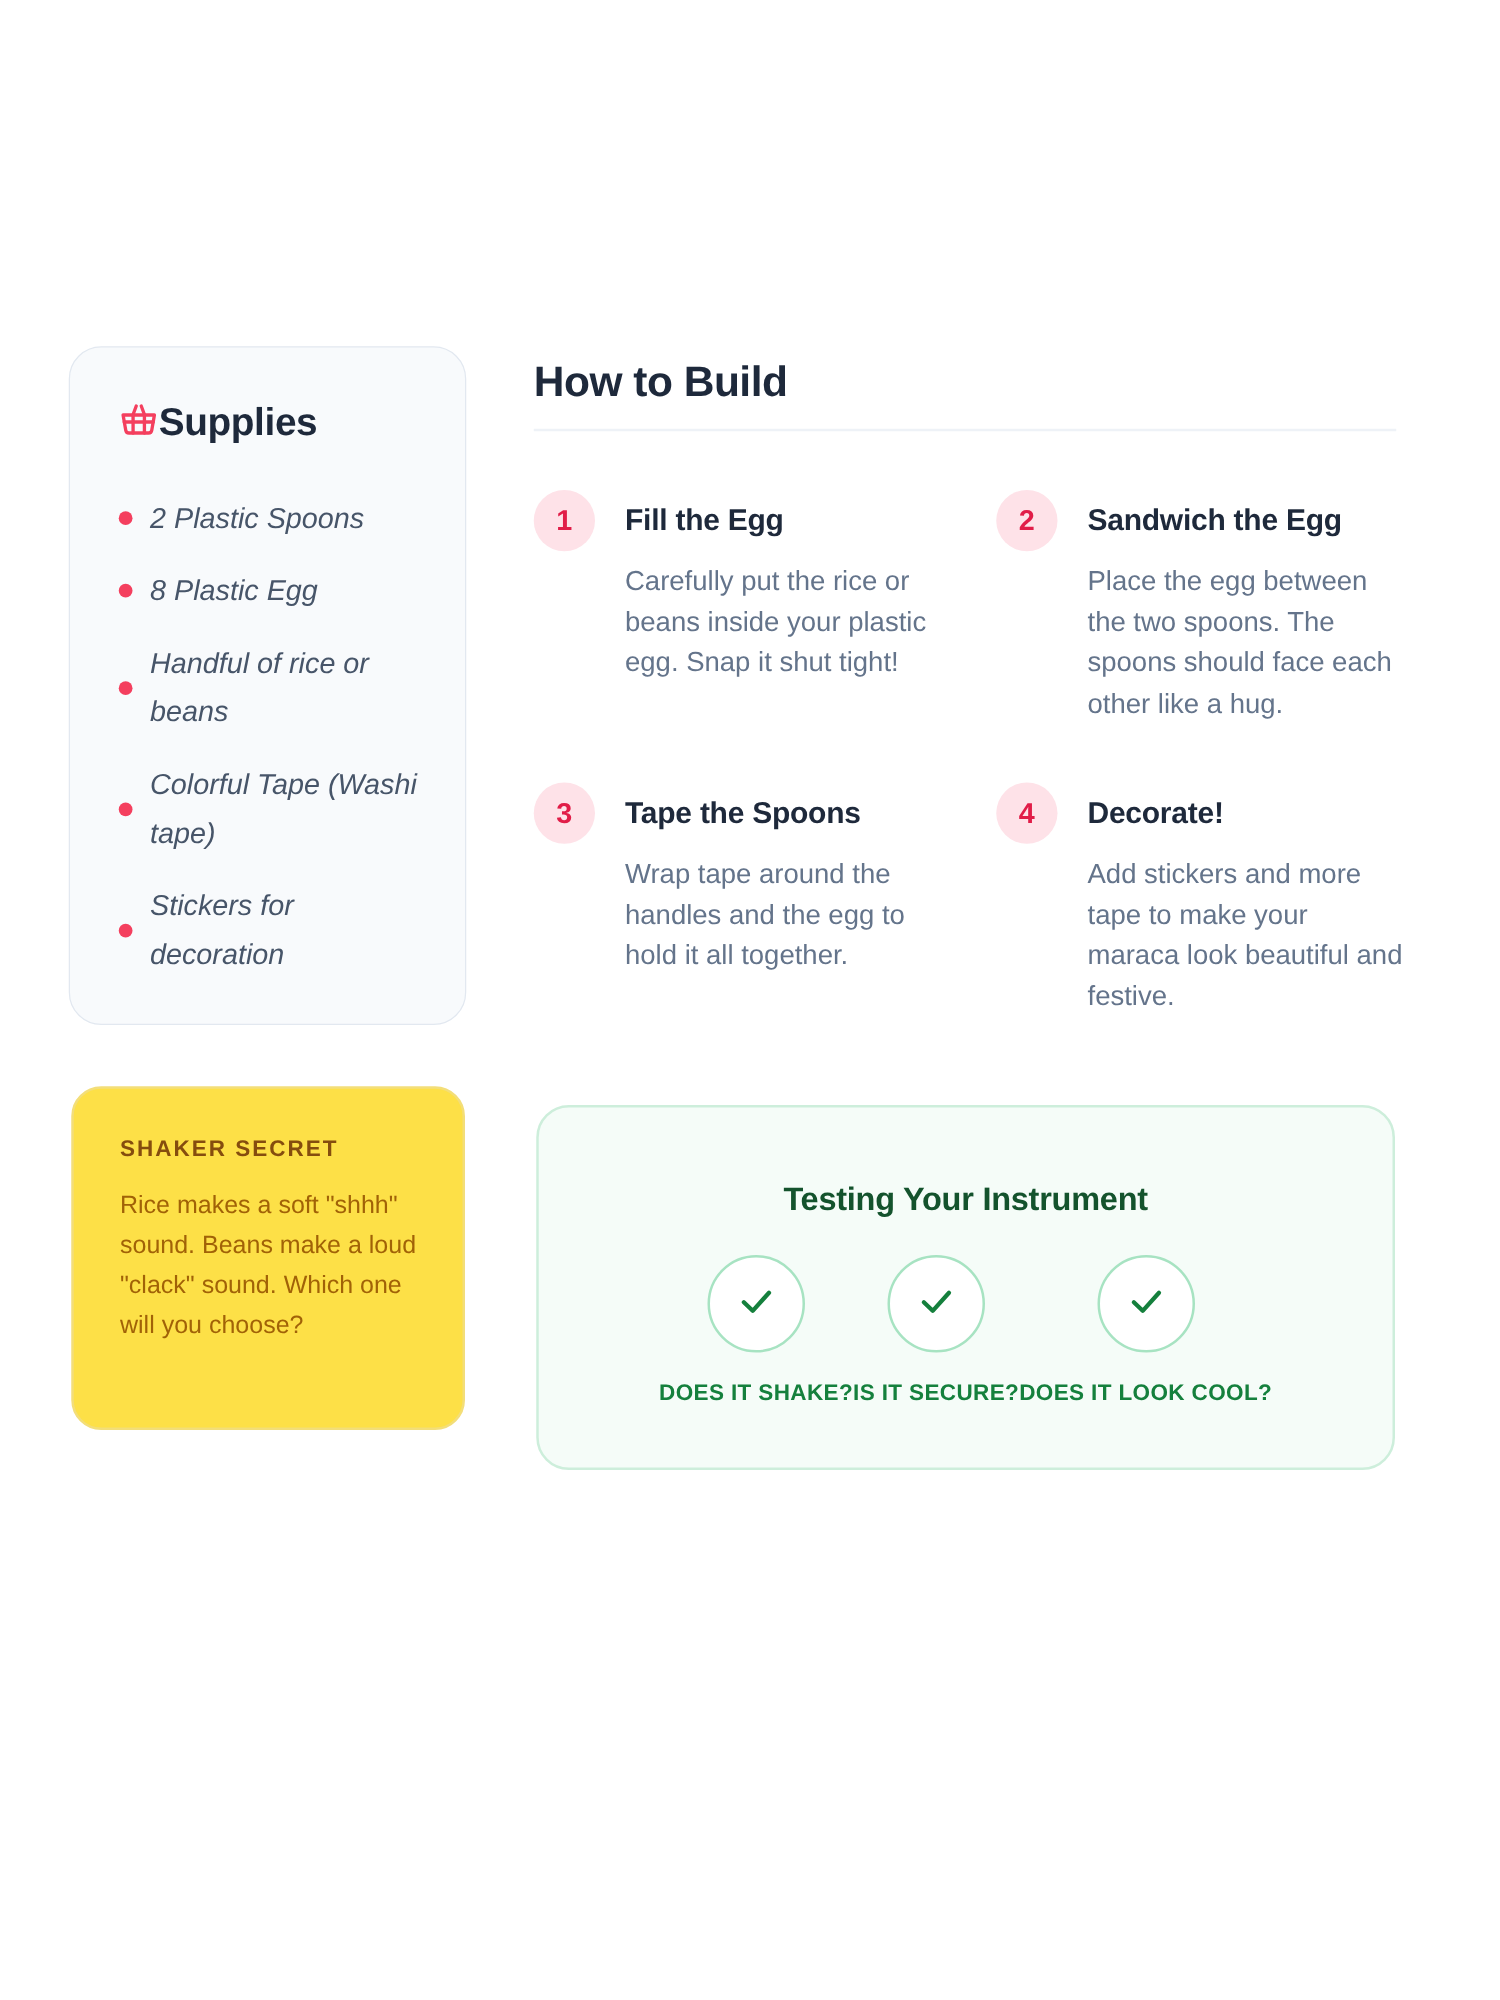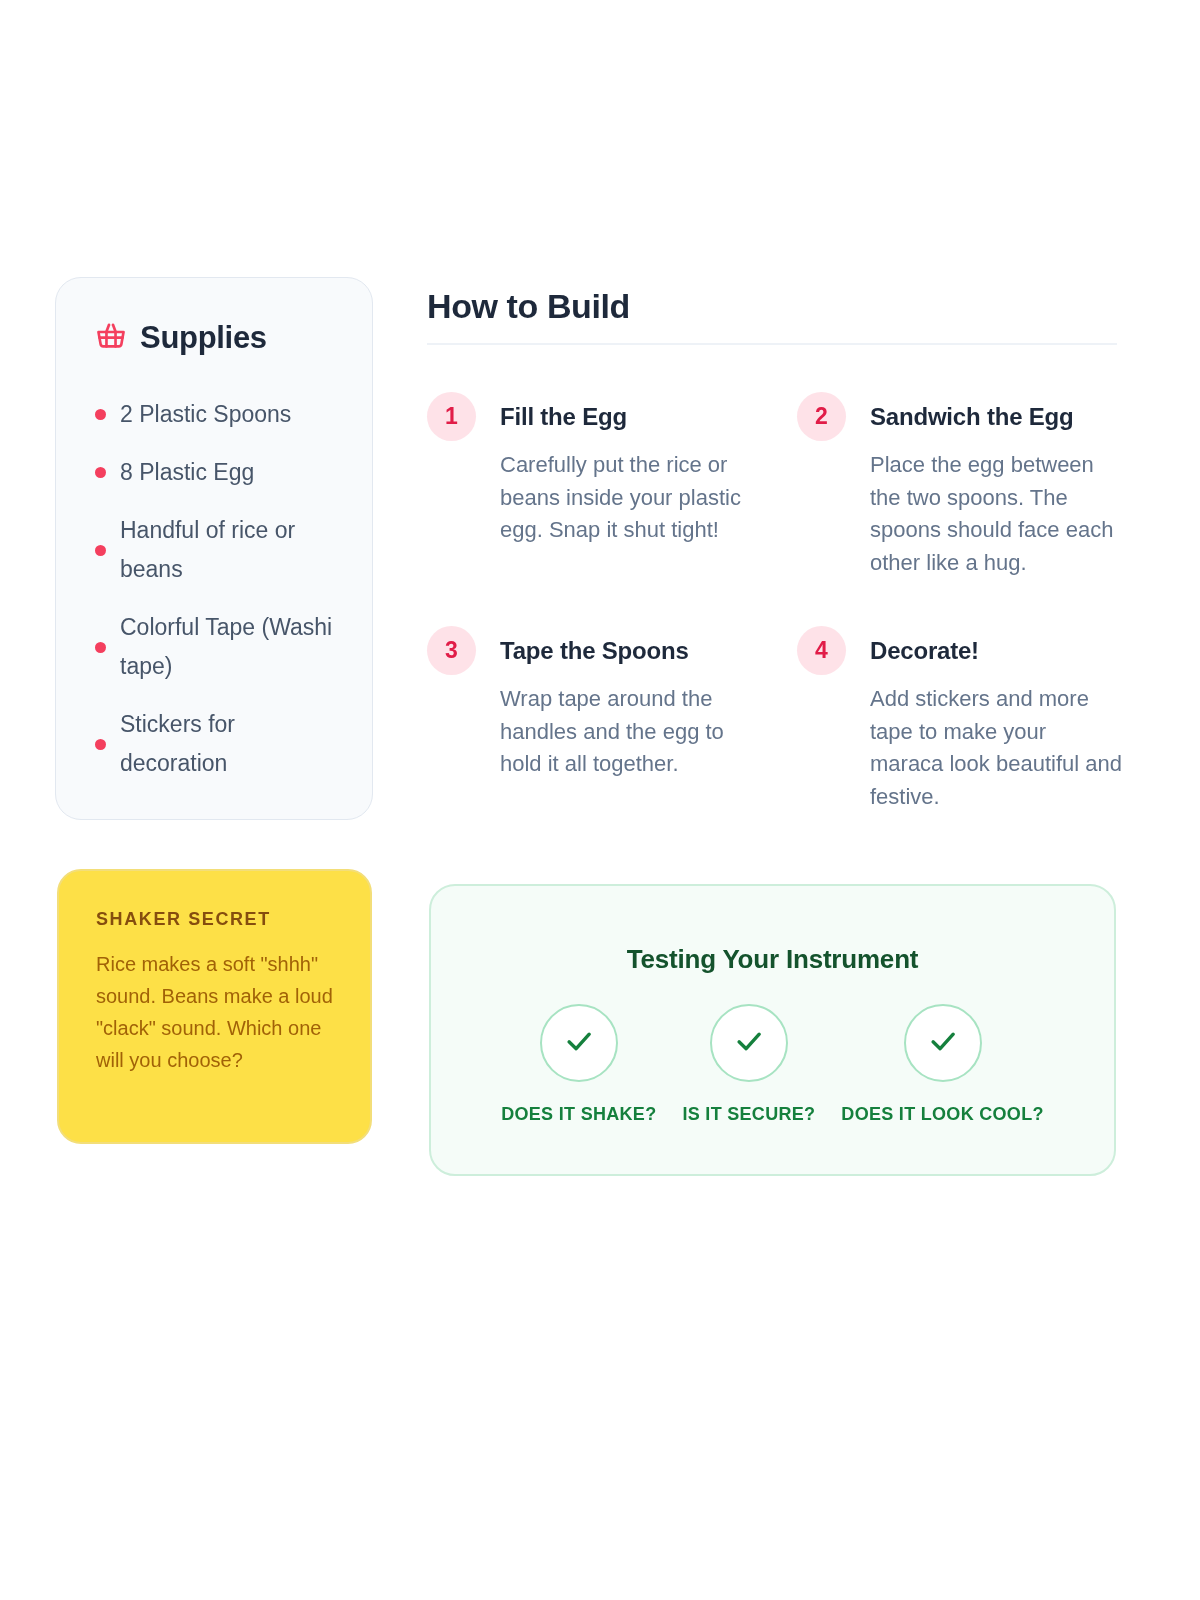--- a/index.html
+++ b/index.html
@@ -79,37 +79,37 @@
     background: #F8FAFC;
     border: 1px solid #E2E8F0;
     border-radius: 26px;
   }
   .supplies-head {
     position: absolute;
     left: 39px;
     top: 41px;
     display: flex;
     align-items: center;
-    gap: 13px;
   }
   .supplies-head .basket-icon { display: block; }
   .supplies-title {
     font-size: 31px;
     font-weight: 700;
     line-height: 38px;
     color: #1E293B;
     letter-spacing: -0.3px;
     white-space: nowrap;
   }
   .supplies-list {
     position: absolute;
     left: 39px;
     top: 117px;
     width: 245px;
     list-style: none;
+    font-style: italic;
   }
   .supplies-list li {
     display: flex;
     align-items: center;
     gap: 14px;
     margin-bottom: 19px;
   }
   .supplies-list li:last-child { margin-bottom: 0; }
   .bullet {
     flex: 0 0 auto;
@@ -243,21 +243,20 @@
     letter-spacing: -0.2px;
   }
   .checks-row {
     position: absolute;
     left: 0;
     top: 118px;
     width: 100%;
     display: flex;
     justify-content: center;
     align-items: flex-start;
-    gap: 26px;
     text-align: right;
   }
   .check-item {
     display: flex;
     flex-direction: column;
     align-items: center;
   }
   .check-circle {
     width: 78px;
     height: 78px;

